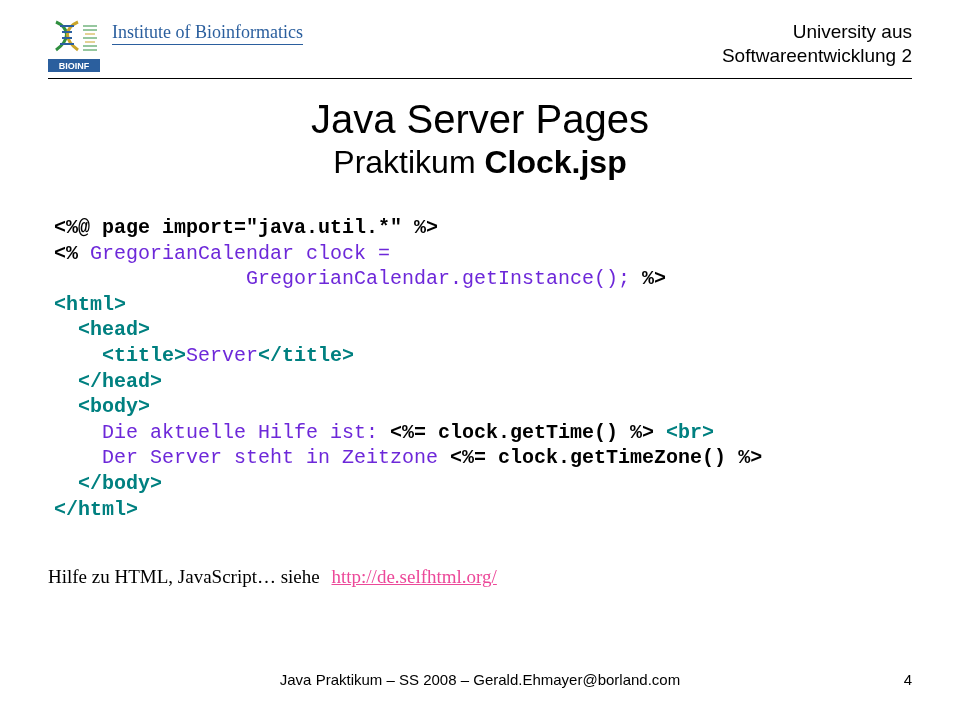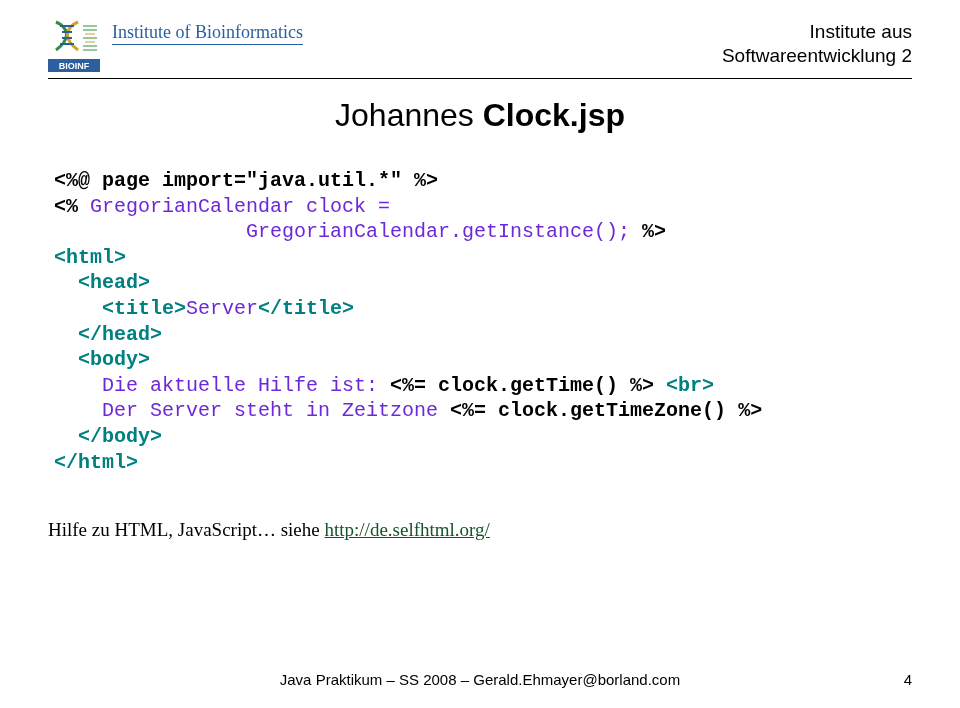--- a/index.html
+++ b/index.html
@@ -83,21 +83,21 @@
   }
   .c-black { color: #000; }
   .c-code  { color: #6d28d9; } 
   .c-tag   { color: #008080; }
   .c-bold  { font-weight: bold; }
   .hint {
     margin-top: 44px;
     font-family: "Times New Roman", serif;
     font-size: 19px;
   }
-  .hint a { color: #14532d; text-decoration: underline; }
+  .hint a { color: #ec4899; text-decoration: underline; margin-left: 7px; }
   .footer {
     position: absolute;
     left: 48px; right: 48px; bottom: 20px;
     display: flex;
     justify-content: space-between;
     font-family: Verdana, Arial, sans-serif;
     font-size: 15px;
     color: #000;
   }
   .footer .left { flex: 1; text-align: center; padding-left: 30px;}
@@ -128,28 +128,29 @@
           <line x1="37" y1="22" x2="47" y2="22" stroke="#c9a52a" stroke-width="1"></line>
           <line x1="35" y1="26" x2="49" y2="26" stroke="#2f8f3f" stroke-width="1"></line>
           <line x1="35" y1="30" x2="49" y2="30" stroke="#2f8f3f" stroke-width="1"></line>
         </svg>
       </div>
       <div class="inst-block">
         <div class="inst-line1">Institute of Bioinformatics</div>
       </div>
     </div>
     <div class="course-block">
-      <div>Institute aus</div>
+      <div>University aus</div>
       <div>Softwareentwicklung 2</div>
     </div>
   </div>
 
   <div class="title-block">
+    <div class="title-line1">Java Server Pages</div>
     <div class="title-line2">
-      <span>Johannes </span><span class="bold">Clock.jsp</span>
+      <span>Praktikum </span><span class="bold">Clock.jsp</span>
     </div>
   </div>
 
   <div class="code-block"><span class="c-black c-bold">&lt;%@ page import="java.util.*" %&gt;</span>
 <span class="c-black c-bold">&lt;% </span><span class="c-code">GregorianCalendar clock =</span>
 <span class="c-code">                GregorianCalendar.getInstance();</span><span class="c-black c-bold"> %&gt;</span>
 <span class="c-tag c-bold">&lt;html&gt;</span>
 <span class="c-tag c-bold">  &lt;head&gt;</span>
 <span class="c-tag c-bold">    &lt;title&gt;</span><span class="c-code">Server</span><span class="c-tag c-bold">&lt;/title&gt;</span>
 <span class="c-tag c-bold">  &lt;/head&gt;</span>

